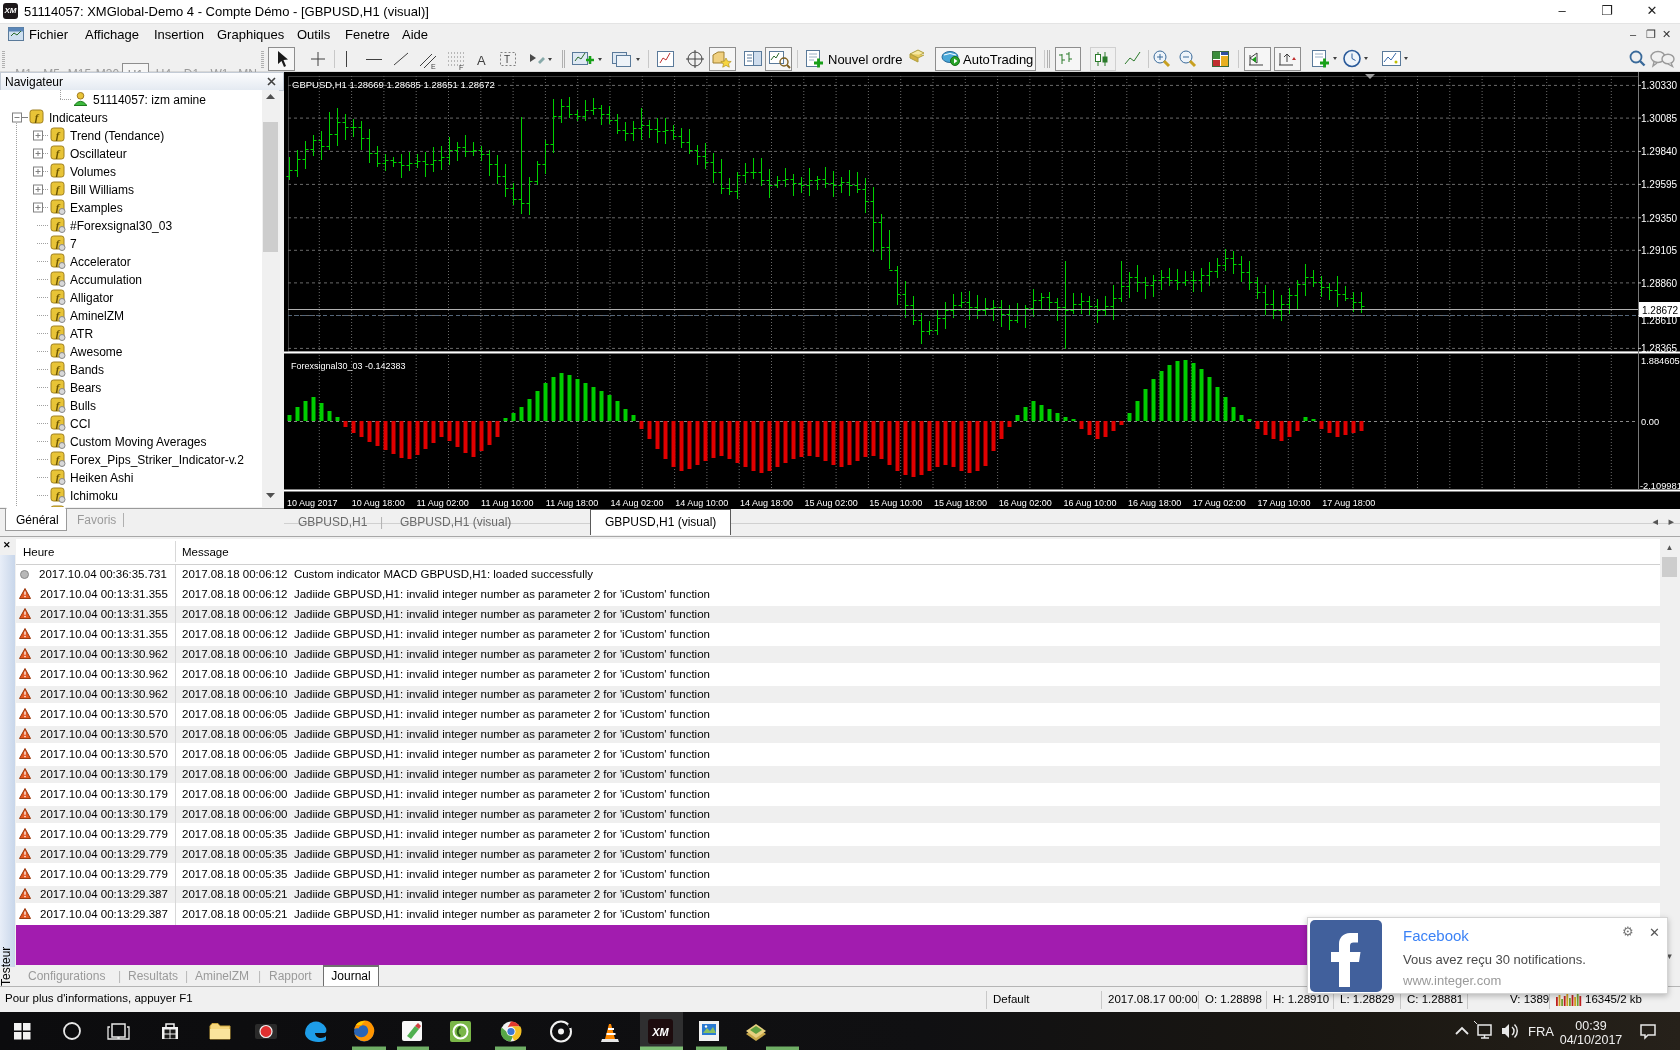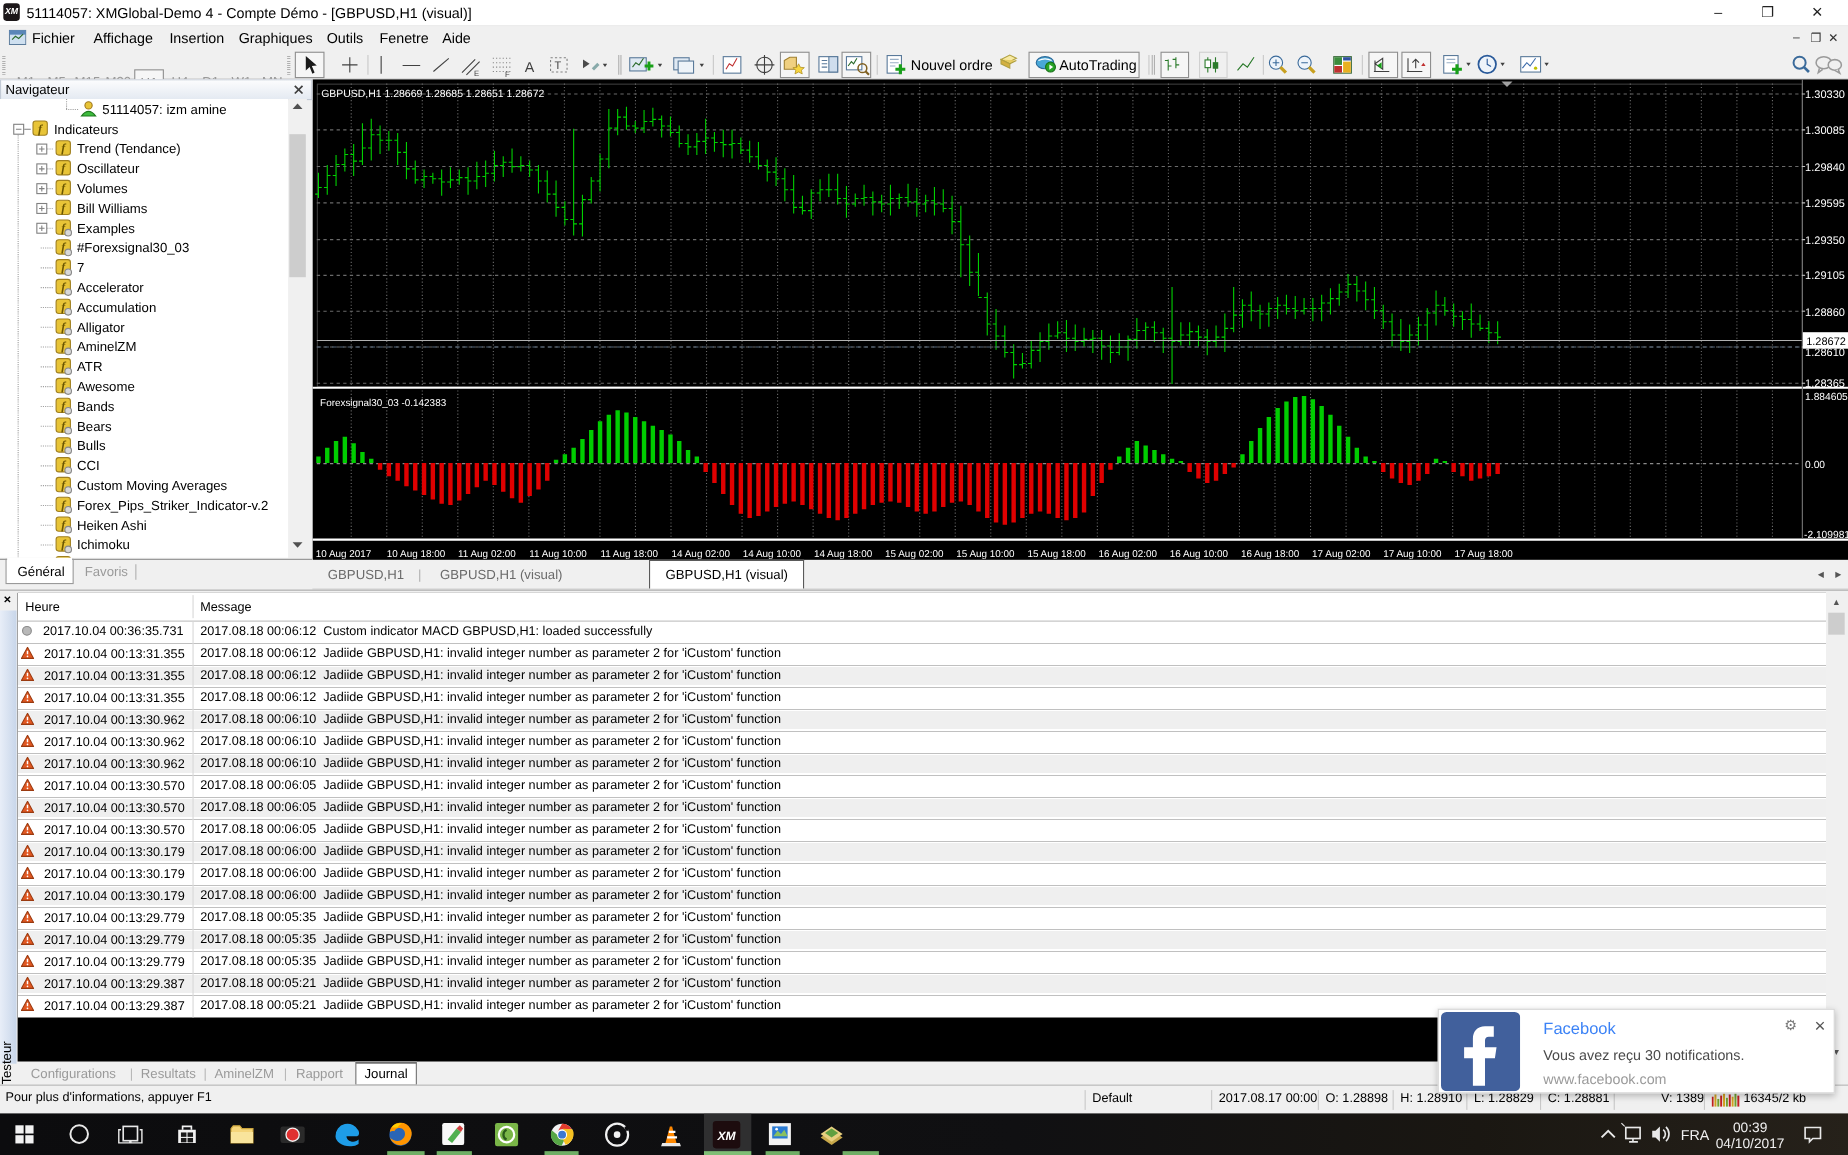--- a/index.html
+++ b/index.html
@@ -12,21 +12,21 @@
 .mdibtn{position:absolute;top:4px;font-size:11px;color:#333}
 .menu-ico{position:absolute;left:8px;top:3px;width:16px;height:14px}
 .toolbar{position:absolute;left:0;top:46px;width:1680px;height:26px;background:#f0f0f0;border-bottom:1px solid #d8d8d8}
 .grip{position:absolute;top:4px;width:3px;height:18px;background:repeating-linear-gradient(0deg,#b0b0b0 0 1px,#f0f0f0 1px 2px)}
 .perbtn{position:absolute;top:17px;width:27px;height:23px;text-align:center;line-height:23px;font-size:12px;color:#9a9a9a}
 .perbtn.sel{background:#f6f6f6;border:1px solid #8e8e8e;color:#8a8a8a}
 .journal{position:absolute;left:0;top:536px;width:1680px;height:450px;background:#f0f0f0;border-top:1px solid #a8a8a8}
 .teststrip{position:absolute;left:0;top:18px;width:15px;height:412px;background:linear-gradient(90deg,#e8eef8,#c8d6ea)}
 .jclose{position:absolute;left:3px;top:3px;font-size:9px;color:#000;font-weight:bold}
 .testeur{position:absolute;left:-1px;top:449px;font-size:12px;color:#000;transform:rotate(-90deg);transform-origin:0 0;width:60px;text-align:left}
-.jtable{position:absolute;left:16px;top:2px;width:1644px;height:426px;background:#000000;overflow:hidden}
+.jtable{position:absolute;left:16px;top:2px;width:1644px;height:426px;background:#a21caf;overflow:hidden}
 .jhead{position:relative;height:26px;background:#ffffff;border-bottom:1px solid #d0d0d0;font-size:11.5px;color:#000}
 .jh1{position:absolute;left:7px;top:7px}.jh2{position:absolute;left:166px;top:7px}
 .jhead:after{content:"";position:absolute;left:159px;top:2px;bottom:2px;width:1px;background:#d8d8d8}
 .jrow{position:relative;height:20px;font-size:11.5px;color:#000;background:#fff;white-space:nowrap}
 .jrow.odd{background:linear-gradient(#fff 0,#fff 1px,#efefef 1px,#efefef 18px,#fff 18px,#fff 20px)}
 .jrow:after{content:"";position:absolute;left:159px;top:0;bottom:0;width:1px;background:#d8d8d8}
 .jc1{position:absolute;left:3px;top:2.5px;width:154px;overflow:hidden}
 .jt{margin-left:9px}
 .jc2{position:absolute;left:166px;top:2.5px;white-space:pre}
 .icirc{display:inline-block;width:9px;height:9px;border-radius:50%;background:#b8b8b8;border:1px solid #8a8a8a;margin:0 1px -1px 1px}
@@ -35,21 +35,21 @@
 .jsbup{top:0}.jsbdn{bottom:0}
 .jsbthumb{position:absolute;left:1px;top:18px;width:15px;height:20px;background:#cdcdcd}
 .jtabs{position:absolute;left:16px;top:428px;height:22px;font-size:12px;color:#9a9a9a}
 .jtab{position:absolute;top:0;line-height:22px}
 .jsep{position:absolute;top:0;line-height:22px;color:#b8b8b8}
 .jtabactive{position:absolute;left:307px;top:0;width:56px;text-align:center;background:#fff;border:1px solid #707070;border-top-width:2px;color:#000;line-height:19px;height:22px}
 .statusbar{position:absolute;left:0;top:986px;width:1680px;height:26px;background:#f0f0f0;border-top:1px solid #b5b5b5;font-size:11.5px;color:#000}
 .sbtext{position:absolute;left:5px;top:5px}
 .sbcell{position:absolute;top:6px;white-space:nowrap}
 .sbdiv{position:absolute;top:4px;width:1px;height:18px;background:#c8c8c8}
-.ctabs{position:absolute;left:284px;top:509px;width:1396px;height:27px;background:#f0f0f0;border-bottom:1px solid #d0d0d0;font-size:12px}
+.ctabs{position:absolute;left:284px;top:509px;width:1396px;height:15px;background:#f0f0f0;border-bottom:1px solid #d0d0d0;font-size:12px}
 .ctab{position:absolute;top:6px;color:#6a6a6a}
 .ctsep{position:absolute;top:6px;color:#b0b0b0}
 .ctabactive{position:absolute;left:306px;top:0px;height:26px;background:#fff;border:1px solid #5a5a5a;border-bottom:none;padding:0 14px;color:#000}
 .ctabactive span{line-height:25px}
 .ctarr{position:absolute;top:6px;color:#555;font-size:11px}
 .ohlc{font-size:9.5px;fill:#fff;font-family:"Liberation Sans"}
 .ohlc2{font-size:9px;fill:#fff;font-family:"Liberation Sans"}
 .wlab{font-size:10px;fill:#fff;font-family:"Liberation Sans"}
 .tlab{font-size:9px;fill:#fff;font-family:"Liberation Sans"}
 .slab{font-size:9.3px;fill:#fff;font-family:"Liberation Sans"}
@@ -714,15 +714,15 @@
     <text x="1591" y="31.5" font-size="12.5" fill="#f0f0f0" text-anchor="middle" font-family="Liberation Sans">04/10/2017</text>
     <path d="M1641 13h14v10h-7l-3 3v-3h-4z" fill="none" stroke="#e8e8e8" stroke-width="1.5"></path>
   </svg>
 <div class="fbpop">
     <div class="fblogo"><svg width="72" height="72" viewBox="0 0 72 72">
         <rect width="72" height="72" rx="5" fill="#41609C"></rect>
         <path d="M48 13h-8c-7 0-11 5-11 11v8h-8v10h8v25h11V42h9l1.5-10H40v-6c0-2.4 1.2-3.5 3.5-3.5H48z" fill="#fff"></path>
       </svg></div>
     <div class="fbtitle">Facebook</div>
     <div class="fbmsg">Vous avez reçu 30 notifications.</div>
-    <div class="fburl">www.facebook.com</div>
+    <div class="fburl">www.integer.com</div>
     <div class="fbgear">⚙</div>
     <div class="fbx">✕</div>
   </div>
 </body></html>

